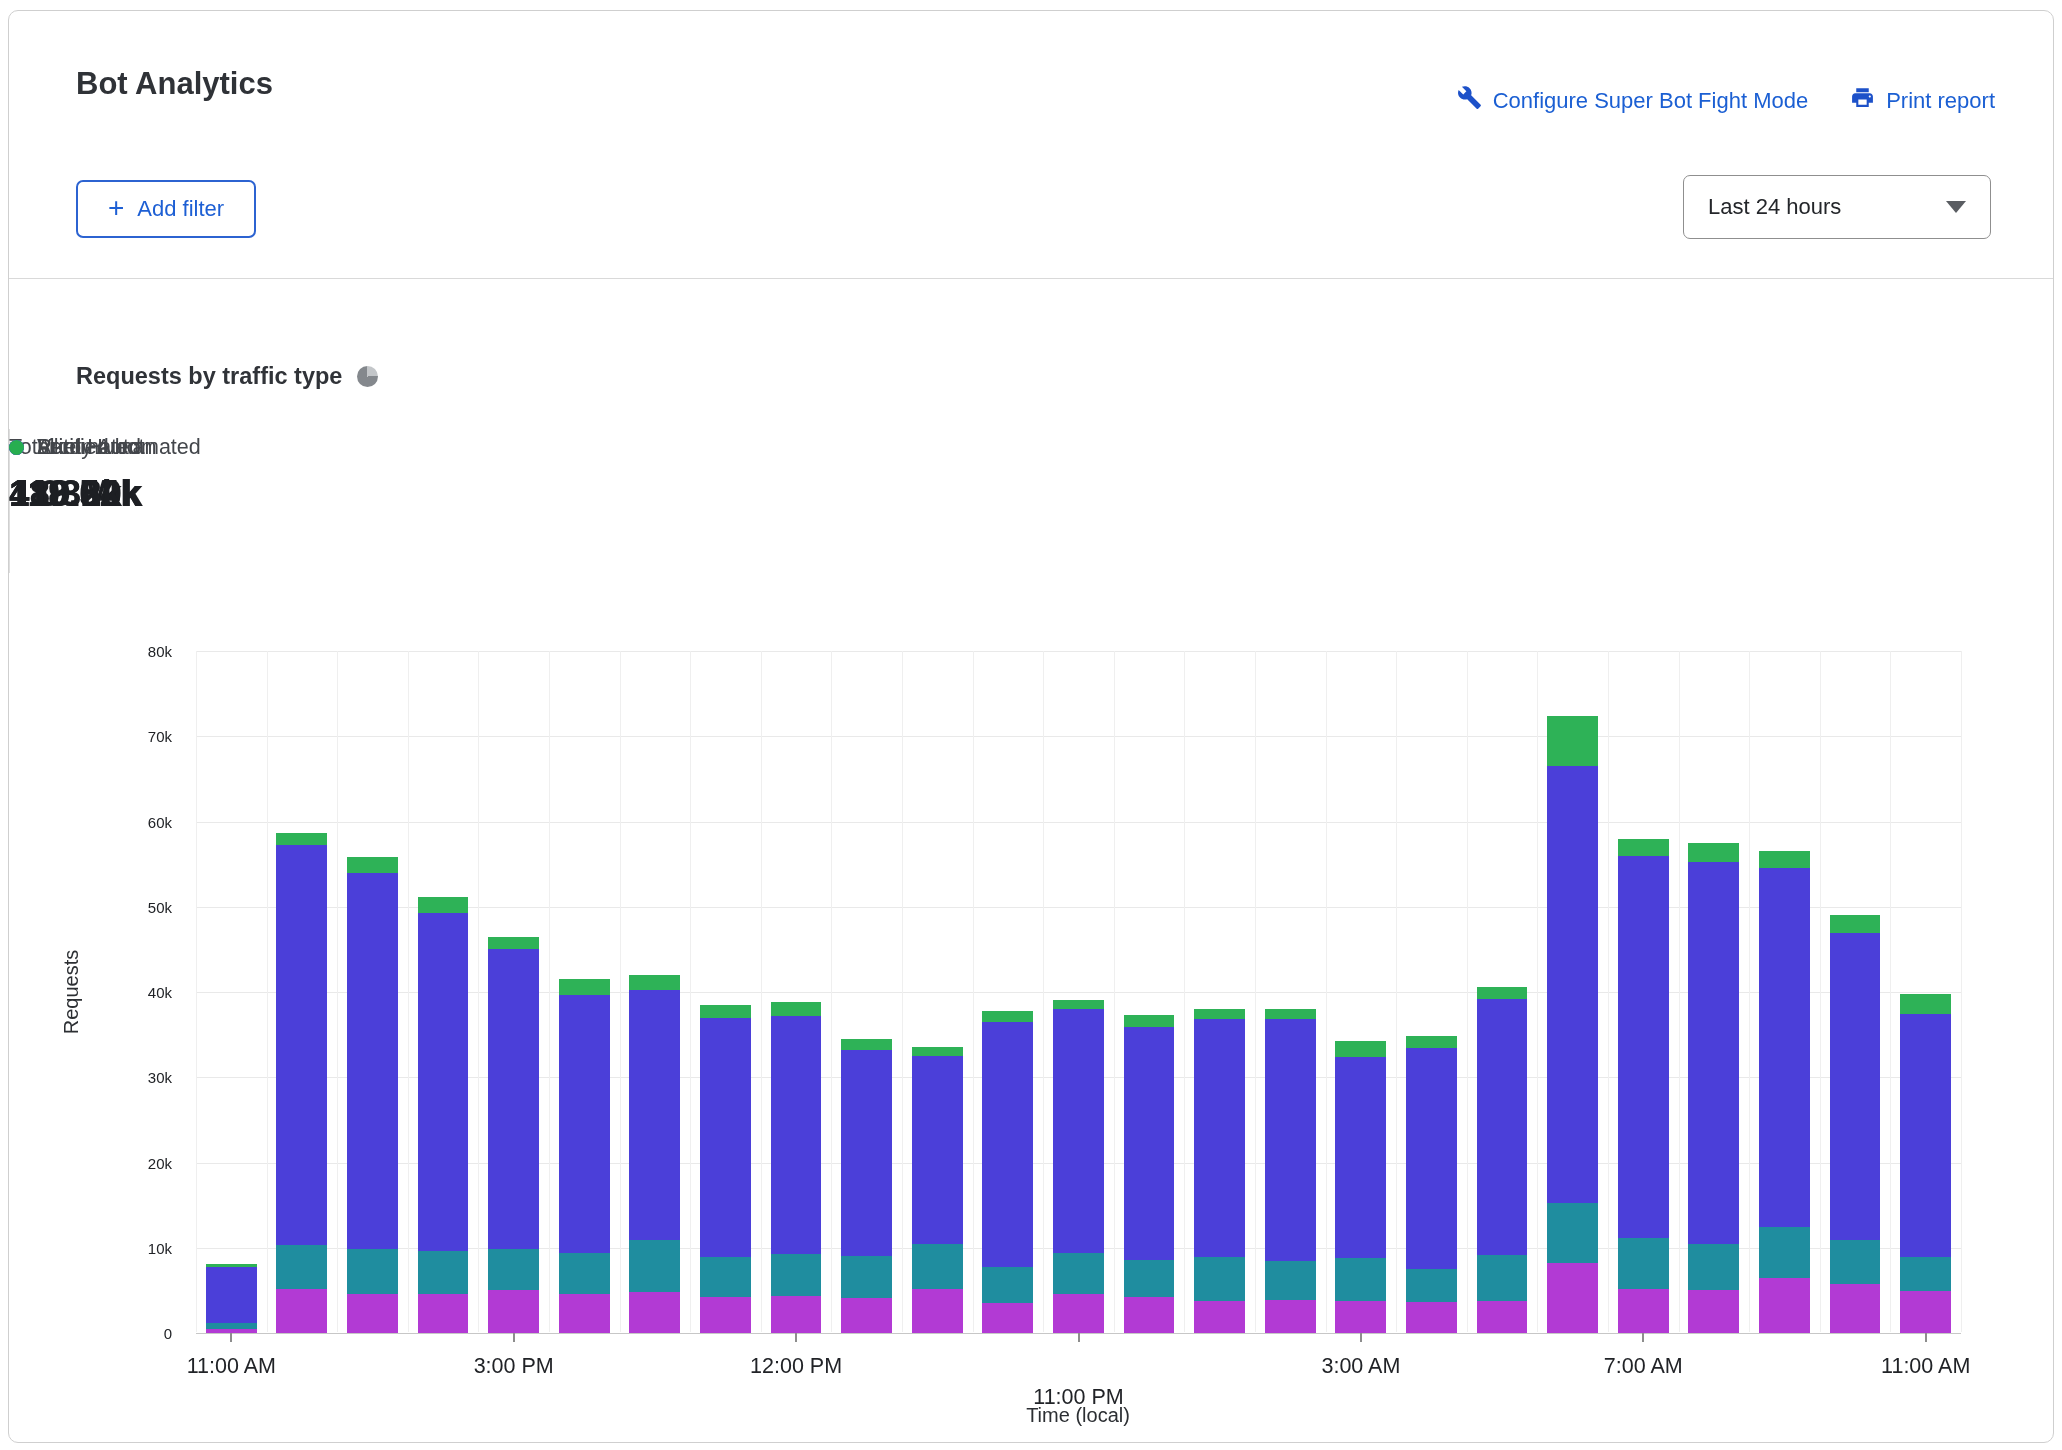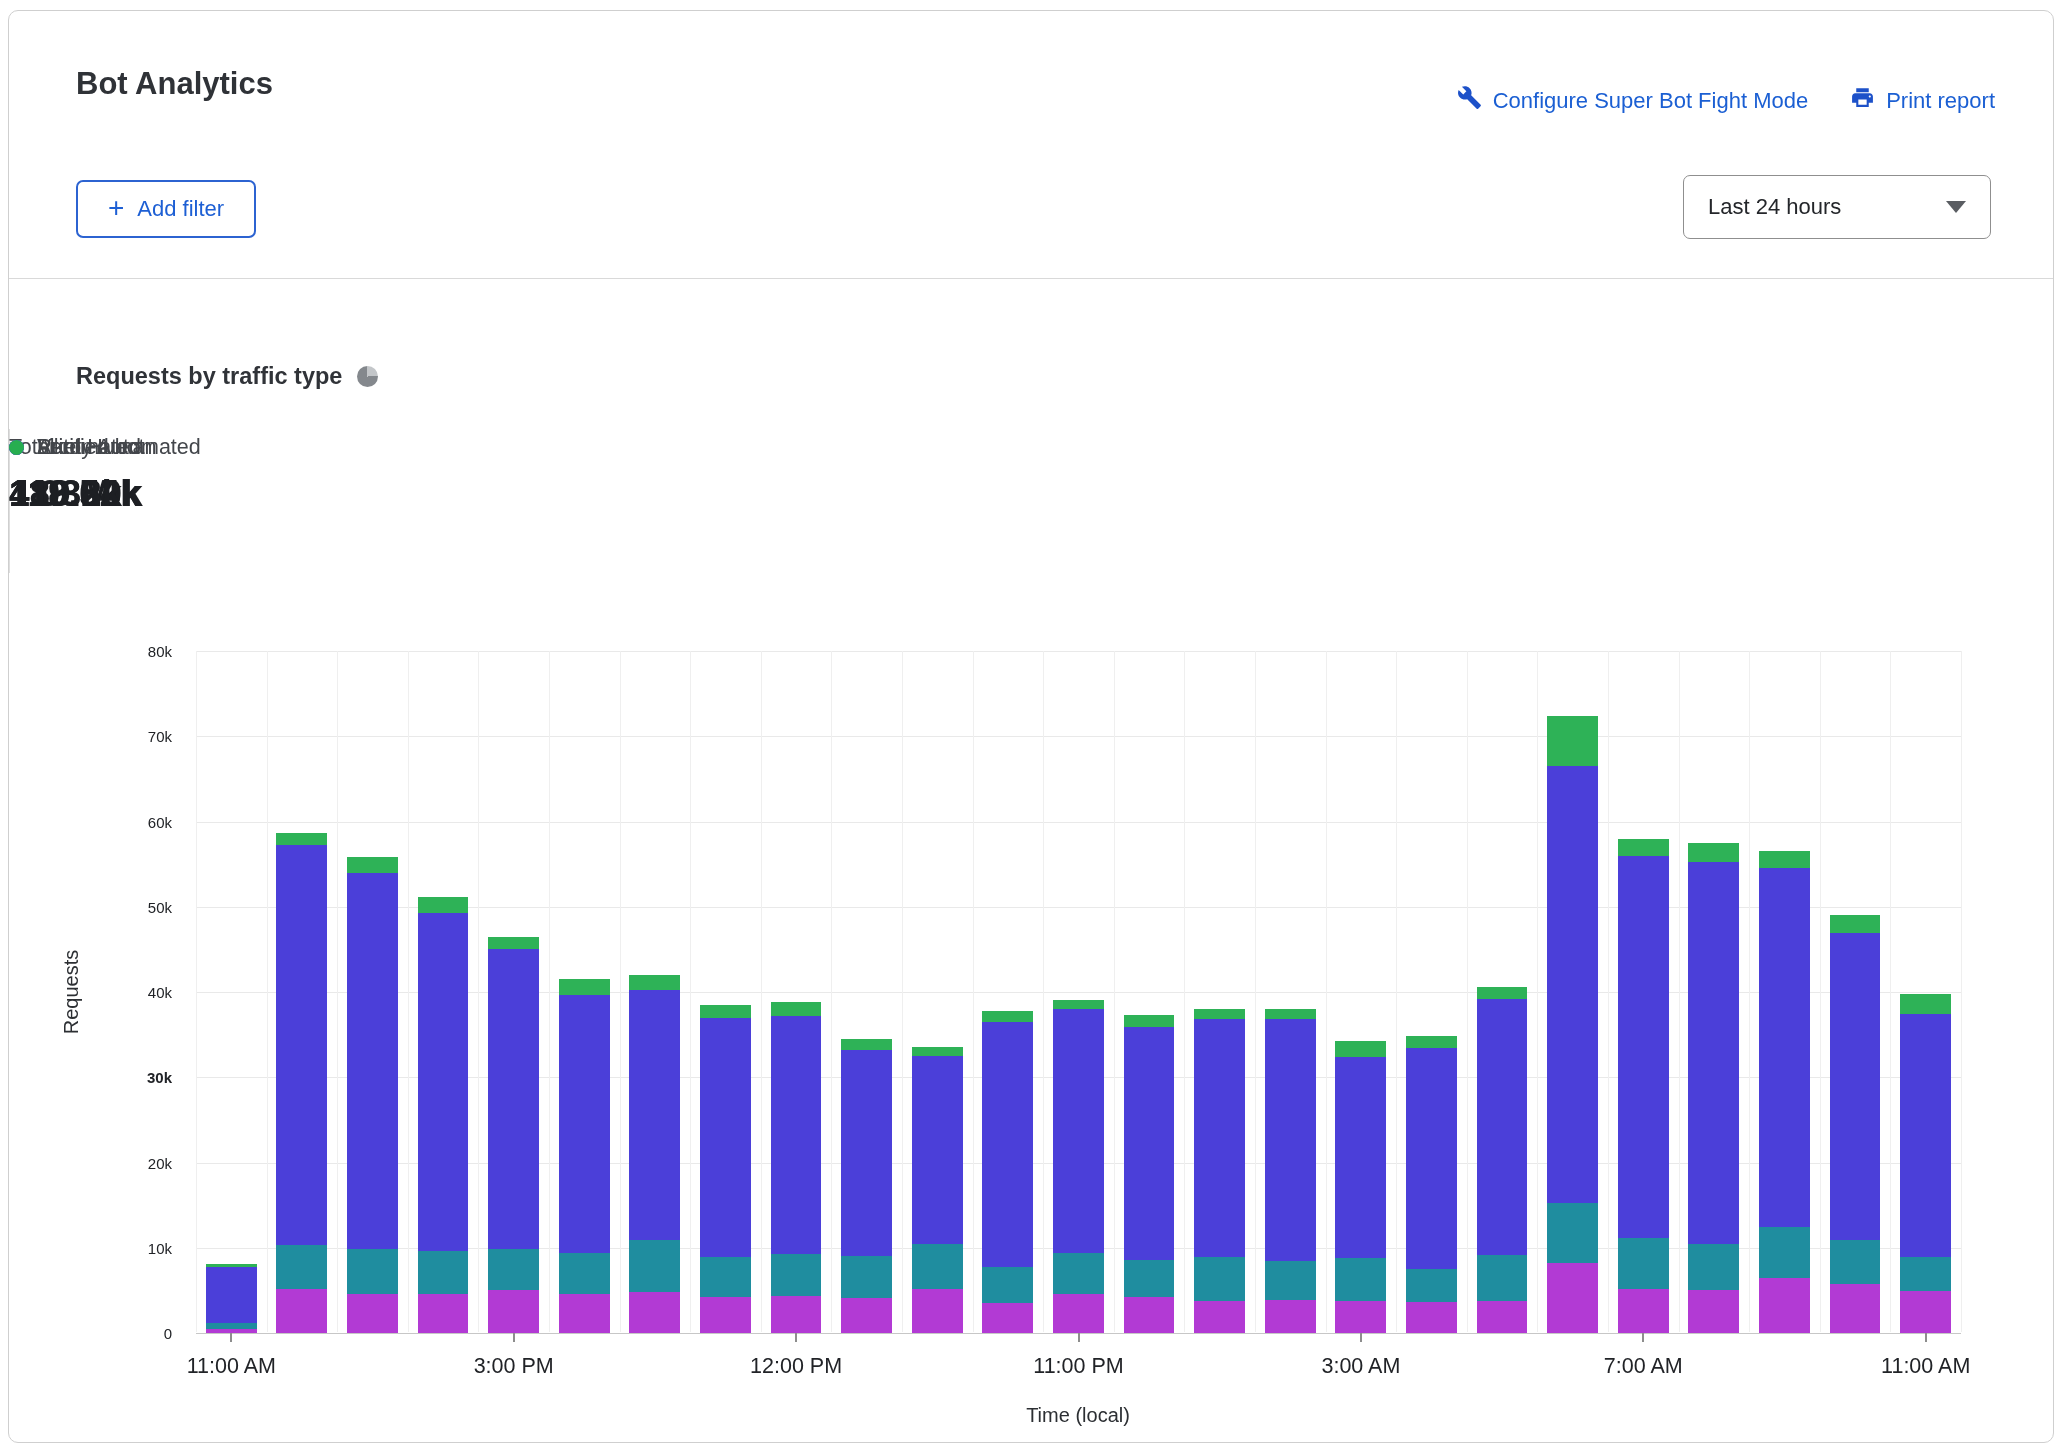--- a/index.html
+++ b/index.html
@@ -155,21 +155,21 @@
 
   <div class="y-axis-title">Requests</div>
   <div class="plot">
       <div class="hgrid zero" style="top: 682px;"></div>
       <div class="ylabel" style="top: 682px;">0</div>
       <div class="hgrid" style="top: 596.75px;"></div>
       <div class="ylabel" style="top: 596.75px;">10k</div>
       <div class="hgrid" style="top: 511.5px;"></div>
       <div class="ylabel" style="top: 511.5px;">20k</div>
       <div class="hgrid" style="top: 426.25px;"></div>
-      <div class="ylabel" style="top: 426.25px; font-weight: bold;">30k</div>
+      <div class="ylabel" style="top: 426.25px;">30k</div>
       <div class="hgrid" style="top: 341px;"></div>
       <div class="ylabel" style="top: 341px;">40k</div>
       <div class="hgrid" style="top: 255.75px;"></div>
       <div class="ylabel" style="top: 255.75px;">50k</div>
       <div class="hgrid" style="top: 170.5px;"></div>
       <div class="ylabel" style="top: 170.5px;">60k</div>
       <div class="hgrid" style="top: 85.25px;"></div>
       <div class="ylabel" style="top: 85.25px;">70k</div>
       <div class="hgrid" style="top: 0px;"></div>
       <div class="ylabel" style="top: 0px;">80k</div>
@@ -399,21 +399,21 @@
           <div class="seg" style="height: 20.46px; background: rgb(46, 178, 87);"></div>
         </div>
       </div>
       <div class="xtick" style="left: 2%;"></div>
       <div class="xlabel" style="left: 2%;">11:00 AM</div>
       <div class="xtick" style="left: 18%;"></div>
       <div class="xlabel" style="left: 18%;">3:00 PM</div>
       <div class="xtick" style="left: 34%;"></div>
       <div class="xlabel" style="left: 34%;">12:00 PM</div>
       <div class="xtick" style="left: 50%;"></div>
-      <div class="xlabel" style="left: 50%;">11:00 PM</div>
+      <div class="xlabel" style="left: 50%; margin-top: 31px;">11:00 PM</div>
       <div class="xtick" style="left: 66%;"></div>
       <div class="xlabel" style="left: 66%;">3:00 AM</div>
       <div class="xtick" style="left: 82%;"></div>
       <div class="xlabel" style="left: 82%;">7:00 AM</div>
       <div class="xtick" style="left: 98%;"></div>
       <div class="xlabel" style="left: 98%;">11:00 AM</div>
     </div>
   <div class="x-axis-title">Time (local)</div>
 
 </div>

